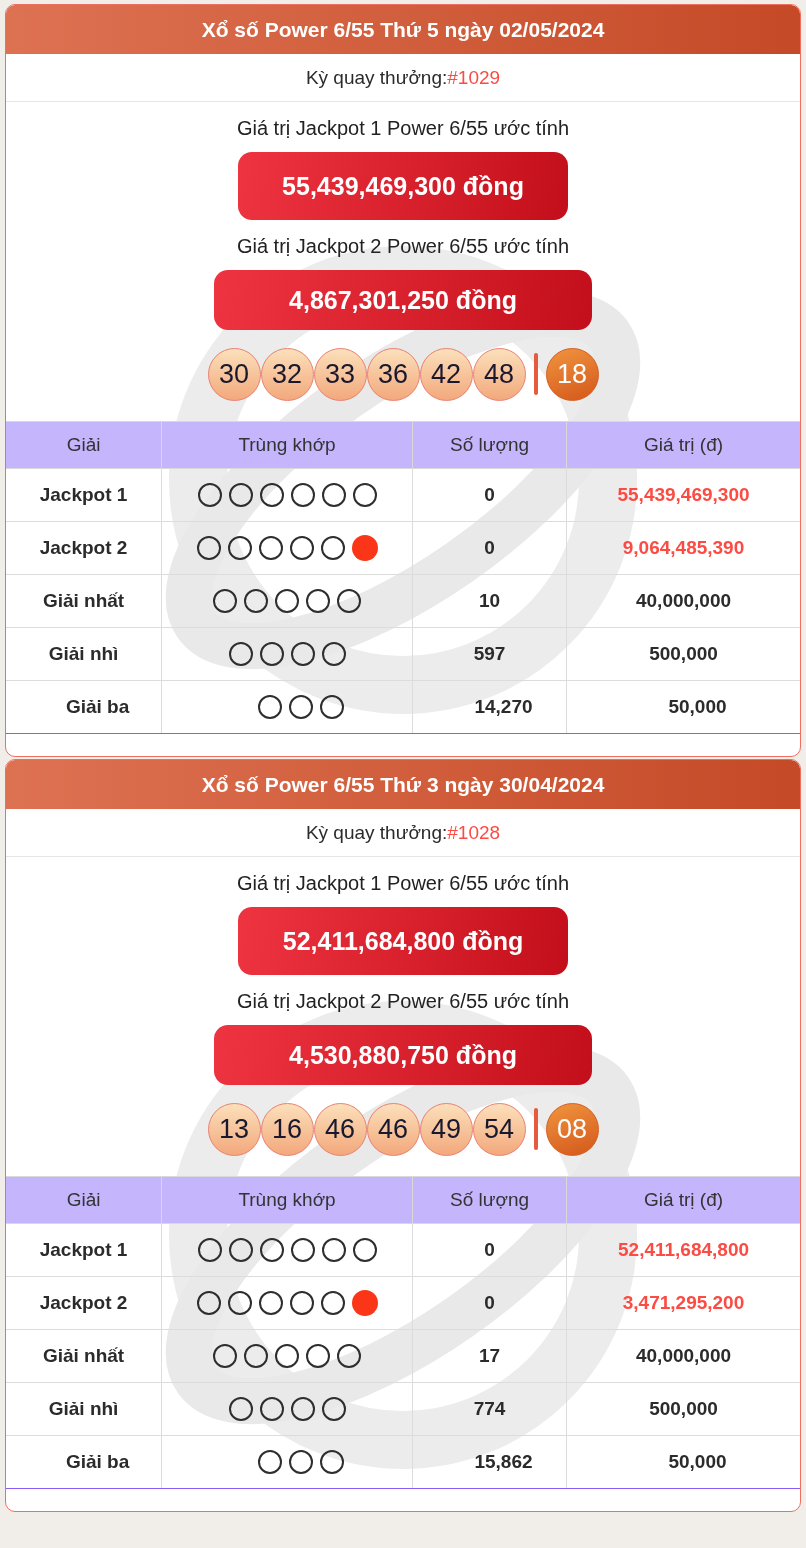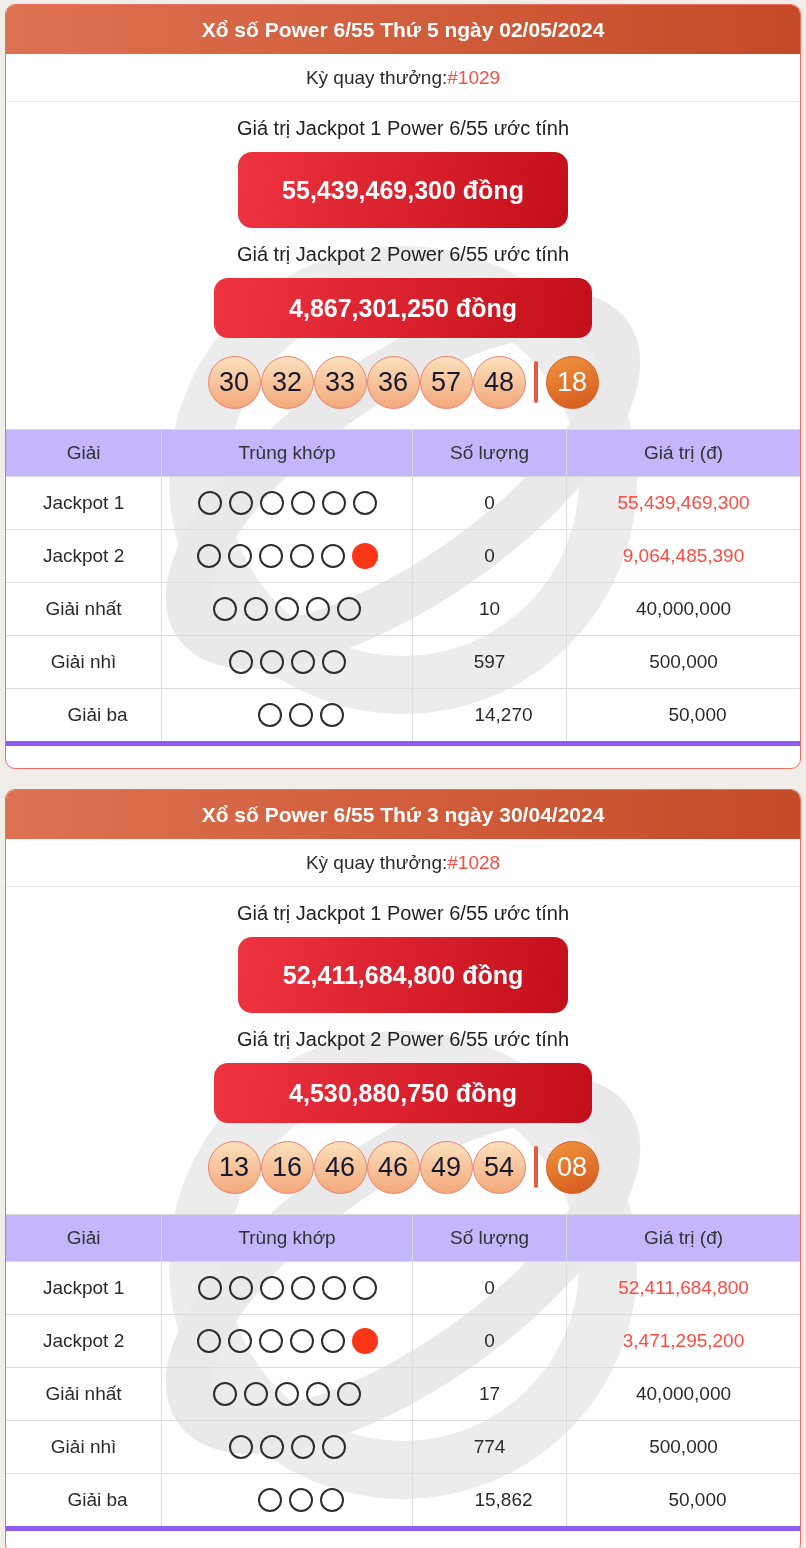--- a/index.html
+++ b/index.html
@@ -9,21 +9,21 @@
     font-family:"Liberation Sans", sans-serif;
     color:#2b2b2b;
     padding:4px 5px 10px 5px;
   }
   .card {
     position:relative;
     background:#ffffff;
     border:1px solid #ef6e62;
     border-radius:10px;
     overflow:hidden;
-    margin-bottom:20px;
+    margin-bottom:2px;
   }
   .card:last-child { margin-bottom:0; }
   .card-watermark {
     position:absolute;
     left:50%;
     top:205px;
     transform:translateX(-50%);
     z-index:0;
     pointer-events:none;
   }
@@ -50,21 +50,21 @@
   }
   .red { color:#fb4b43; }
   .jackpot-label {
     text-align:center;
     font-size:20px;
     color:#222222;
     margin-top:15px;
   }
   .jackpot-btn {
     width:330px;
-    height:76px;
+    height:68px;
     margin:12px auto 0 auto;
     display:flex;
     align-items:center;
     justify-content:center;
     background:linear-gradient(100deg,#ee3440 0%,#c30f1b 100%);
     border-radius:14px;
     color:#ffffff;
     font-size:25px;
     font-weight:bold;
   }
@@ -117,23 +117,24 @@
     border-left:none;
   }
   table.results th:last-child { border-right:none; }
   table.results td {
     height:52px;
     text-align:center;
     border:1px solid #dcdcdc;
     border-left:none;
     border-top:none;
     background:transparent;
+    font-weight:bold;
   }
   table.results td:last-child { border-right:none; }
-  table.results tr:last-child td { border-bottom:5px solid #8b5cf6;padding-left:28px; }
+  table.results tr:last-child td { border-bottom:1px solid #8b5cf6;padding-left:28px; }
   .match-cell { display:flex; align-items:center; justify-content:center; gap:7px; height:52px; }
   .circle {
     width:24px; height:24px;
     border-radius:50%;
     border:2px solid #2e2e2e;
     background:transparent;
     display:inline-block;
   }
   .circle.filled {
     border:none;
@@ -160,21 +161,21 @@
     </div>
     <div class="jackpot-label">Giá trị Jackpot 1 Power 6/55 ước tính</div>
     <div class="jackpot-btn">55,439,469,300 đồng</div>
     <div class="jackpot-label">Giá trị Jackpot 2 Power 6/55 ước tính</div>
     <div class="jackpot-btn second">4,867,301,250 đồng</div>
     <div class="balls">
         <div class="ball">30</div>
         <div class="ball">32</div>
         <div class="ball">33</div>
         <div class="ball">36</div>
-        <div class="ball">57</div>
+        <div class="ball">42</div>
         <div class="ball">48</div>
         <div class="ball-divider"></div>
         <div class="ball special">18</div>
       </div>
     <table class="results">
       <colgroup>
           <col style="width:19.6%">
           <col style="width:31.6%">
           <col style="width:19.4%">
           <col style="width:29.4%">

